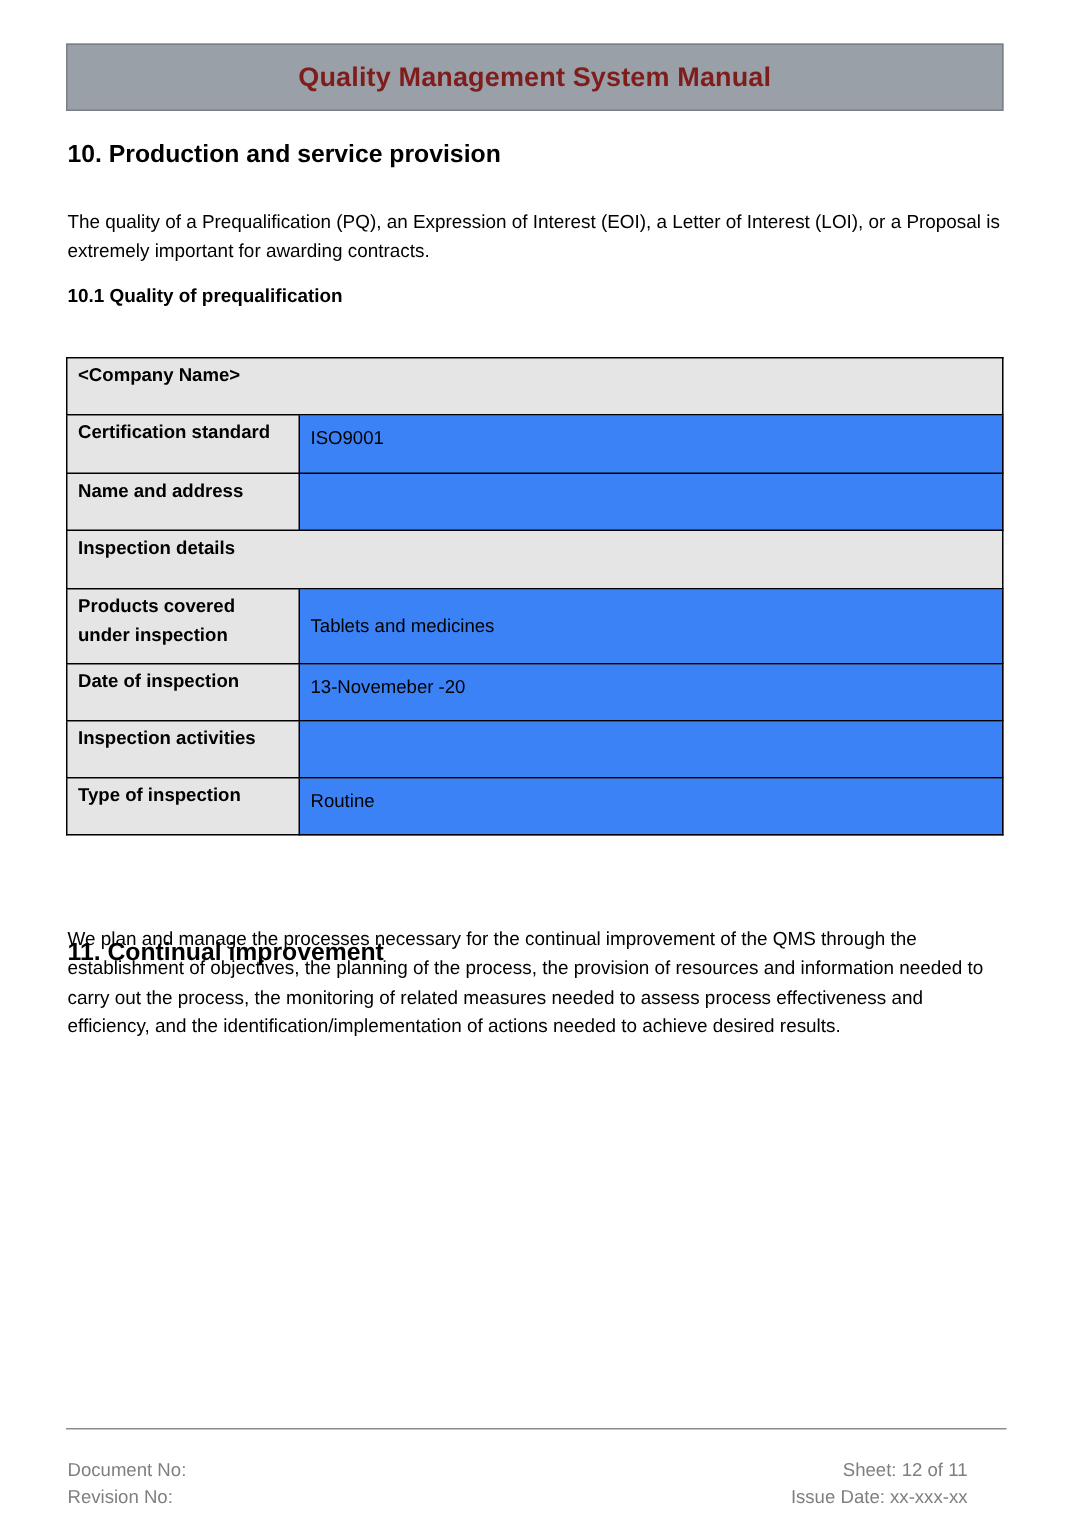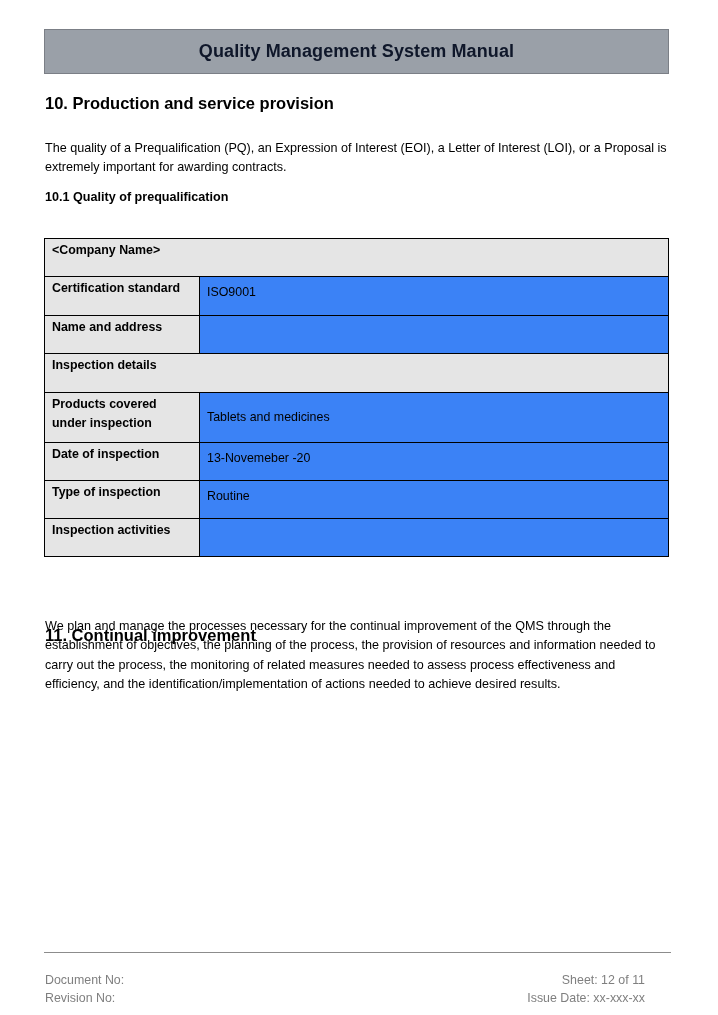--- a/index.html
+++ b/index.html
@@ -4,21 +4,21 @@
   <style>
     html, body { margin: 0; padding: 0; background: #ffffff; }
     body {
       width: 718px; height: 1015px; position: relative; overflow: hidden;
       font-family: "Liberation Sans", sans-serif; color: #000;
     }
     .title-bar {
       position: absolute; left: 44px; top: 29px; width: 623px; height: 43px;
       background: #9aa0a8; border: 1px solid #7b7f86;
       display: flex; align-items: center; justify-content: center;
-      color: #0f172a; font-weight: bold; font-size: 18px; letter-spacing: 0.1px;
+      color: #7f1d1d; font-weight: bold; font-size: 18px; letter-spacing: 0.1px;
     }
     .h1 {
       position: absolute; left: 45px; font-weight: bold; font-size: 16.5px;
     }
     .p {
       position: absolute; left: 45px; width: 630px; font-size: 12.6px; line-height: 19.3px;
     }
     .h2 {
       position: absolute; left: 45px; font-weight: bold; font-size: 12.6px;
     }
@@ -75,26 +75,26 @@
   </tr>
   <tr style="height:50px;">
     <td class="lbl">Products covered under inspection</td>
     <td class="val" style="vertical-align:middle;padding-top:0;">Tablets and medicines</td>
   </tr>
   <tr style="height:38px;">
     <td class="lbl">Date of inspection</td>
     <td class="val">13-Novemeber -20</td>
   </tr>
   <tr style="height:38px;">
+    <td class="lbl">Inspection activities</td>
+    <td class="val"></td>
+  </tr>
+  <tr style="height:38px;">
     <td class="lbl">Type of inspection</td>
     <td class="val">Routine</td>
-  </tr>
-  <tr style="height:38px;">
-    <td class="lbl">Inspection activities</td>
-    <td class="val"></td>
   </tr>
 </tbody>
   </table>
 
 <div class="h1" style="top:594px;margin-top:32px;">11. Continual improvement</div>
 
 <div class="p" style="top:617px; width:628px;">We plan and manage the processes necessary for the continual improvement of the QMS through the establishment of objectives, the planning of the process, the provision of resources and information needed to carry out the process, the monitoring of related measures needed to assess process effectiveness and efficiency, and the identification/implementation of actions needed to achieve desired results.</div>
 
 <div class="footer-line"></div>
 <div class="footer-text" style="left:45px; top:954px;">Document No:</div>

